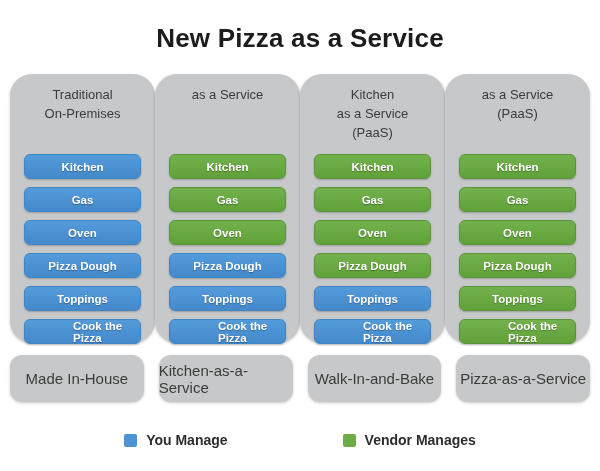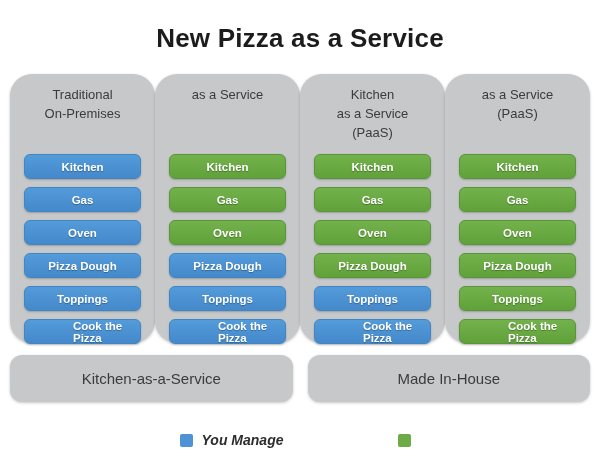--- a/index.html
+++ b/index.html
@@ -78,21 +78,21 @@
     color: #3b3b3b;
     box-shadow: 0 1px 3px rgba(0,0,0,0.22);
   }
   .legend {
     margin-top: 30px;
     display: flex;
     justify-content: center;
     align-items: center;
     gap: 115px;
   }
-  .legend-entry { display: flex; align-items: center; font-style: italic; }
+  .legend-entry { display: flex; align-items: center; }
   .swatch {
     width: 13px; height: 13px;
     border-radius: 2px;
     margin-right: 9px;
     display: inline-block;
   }
   .legend-label {
     font-size: 14px;
     font-weight: 700;
     color: #2d2d2d;
@@ -161,25 +161,28 @@
       <div class="item vendor">Oven</div>
       <div class="item vendor">Pizza Dough</div>
       <div class="item vendor">Toppings</div>
       <div class="item vendor">Cook the Pizza</div>
     </div>
   </section>
 
 </div>
 
 <div class="footers-row">
+  <div class="footer-box">Made In-House</div>
   <div class="footer-box">Kitchen-as-a-Service</div>
-  <div class="footer-box">Made In-House</div>
+  <div class="footer-box">Walk-In-and-Bake</div>
+  <div class="footer-box">Pizza-as-a-Service</div>
 </div>
 
 <div class="legend">
   <div class="legend-entry">
     <span class="swatch" style="background: rgb(77, 147, 214);"></span>
     <span class="legend-label">You Manage</span>
   </div>
   <div class="legend-entry">
     <span class="swatch" style="background: rgb(108, 171, 69);"></span>
+    <span class="legend-label">Vendor Manages</span>
   </div>
 </div>
 
 </body></html>

